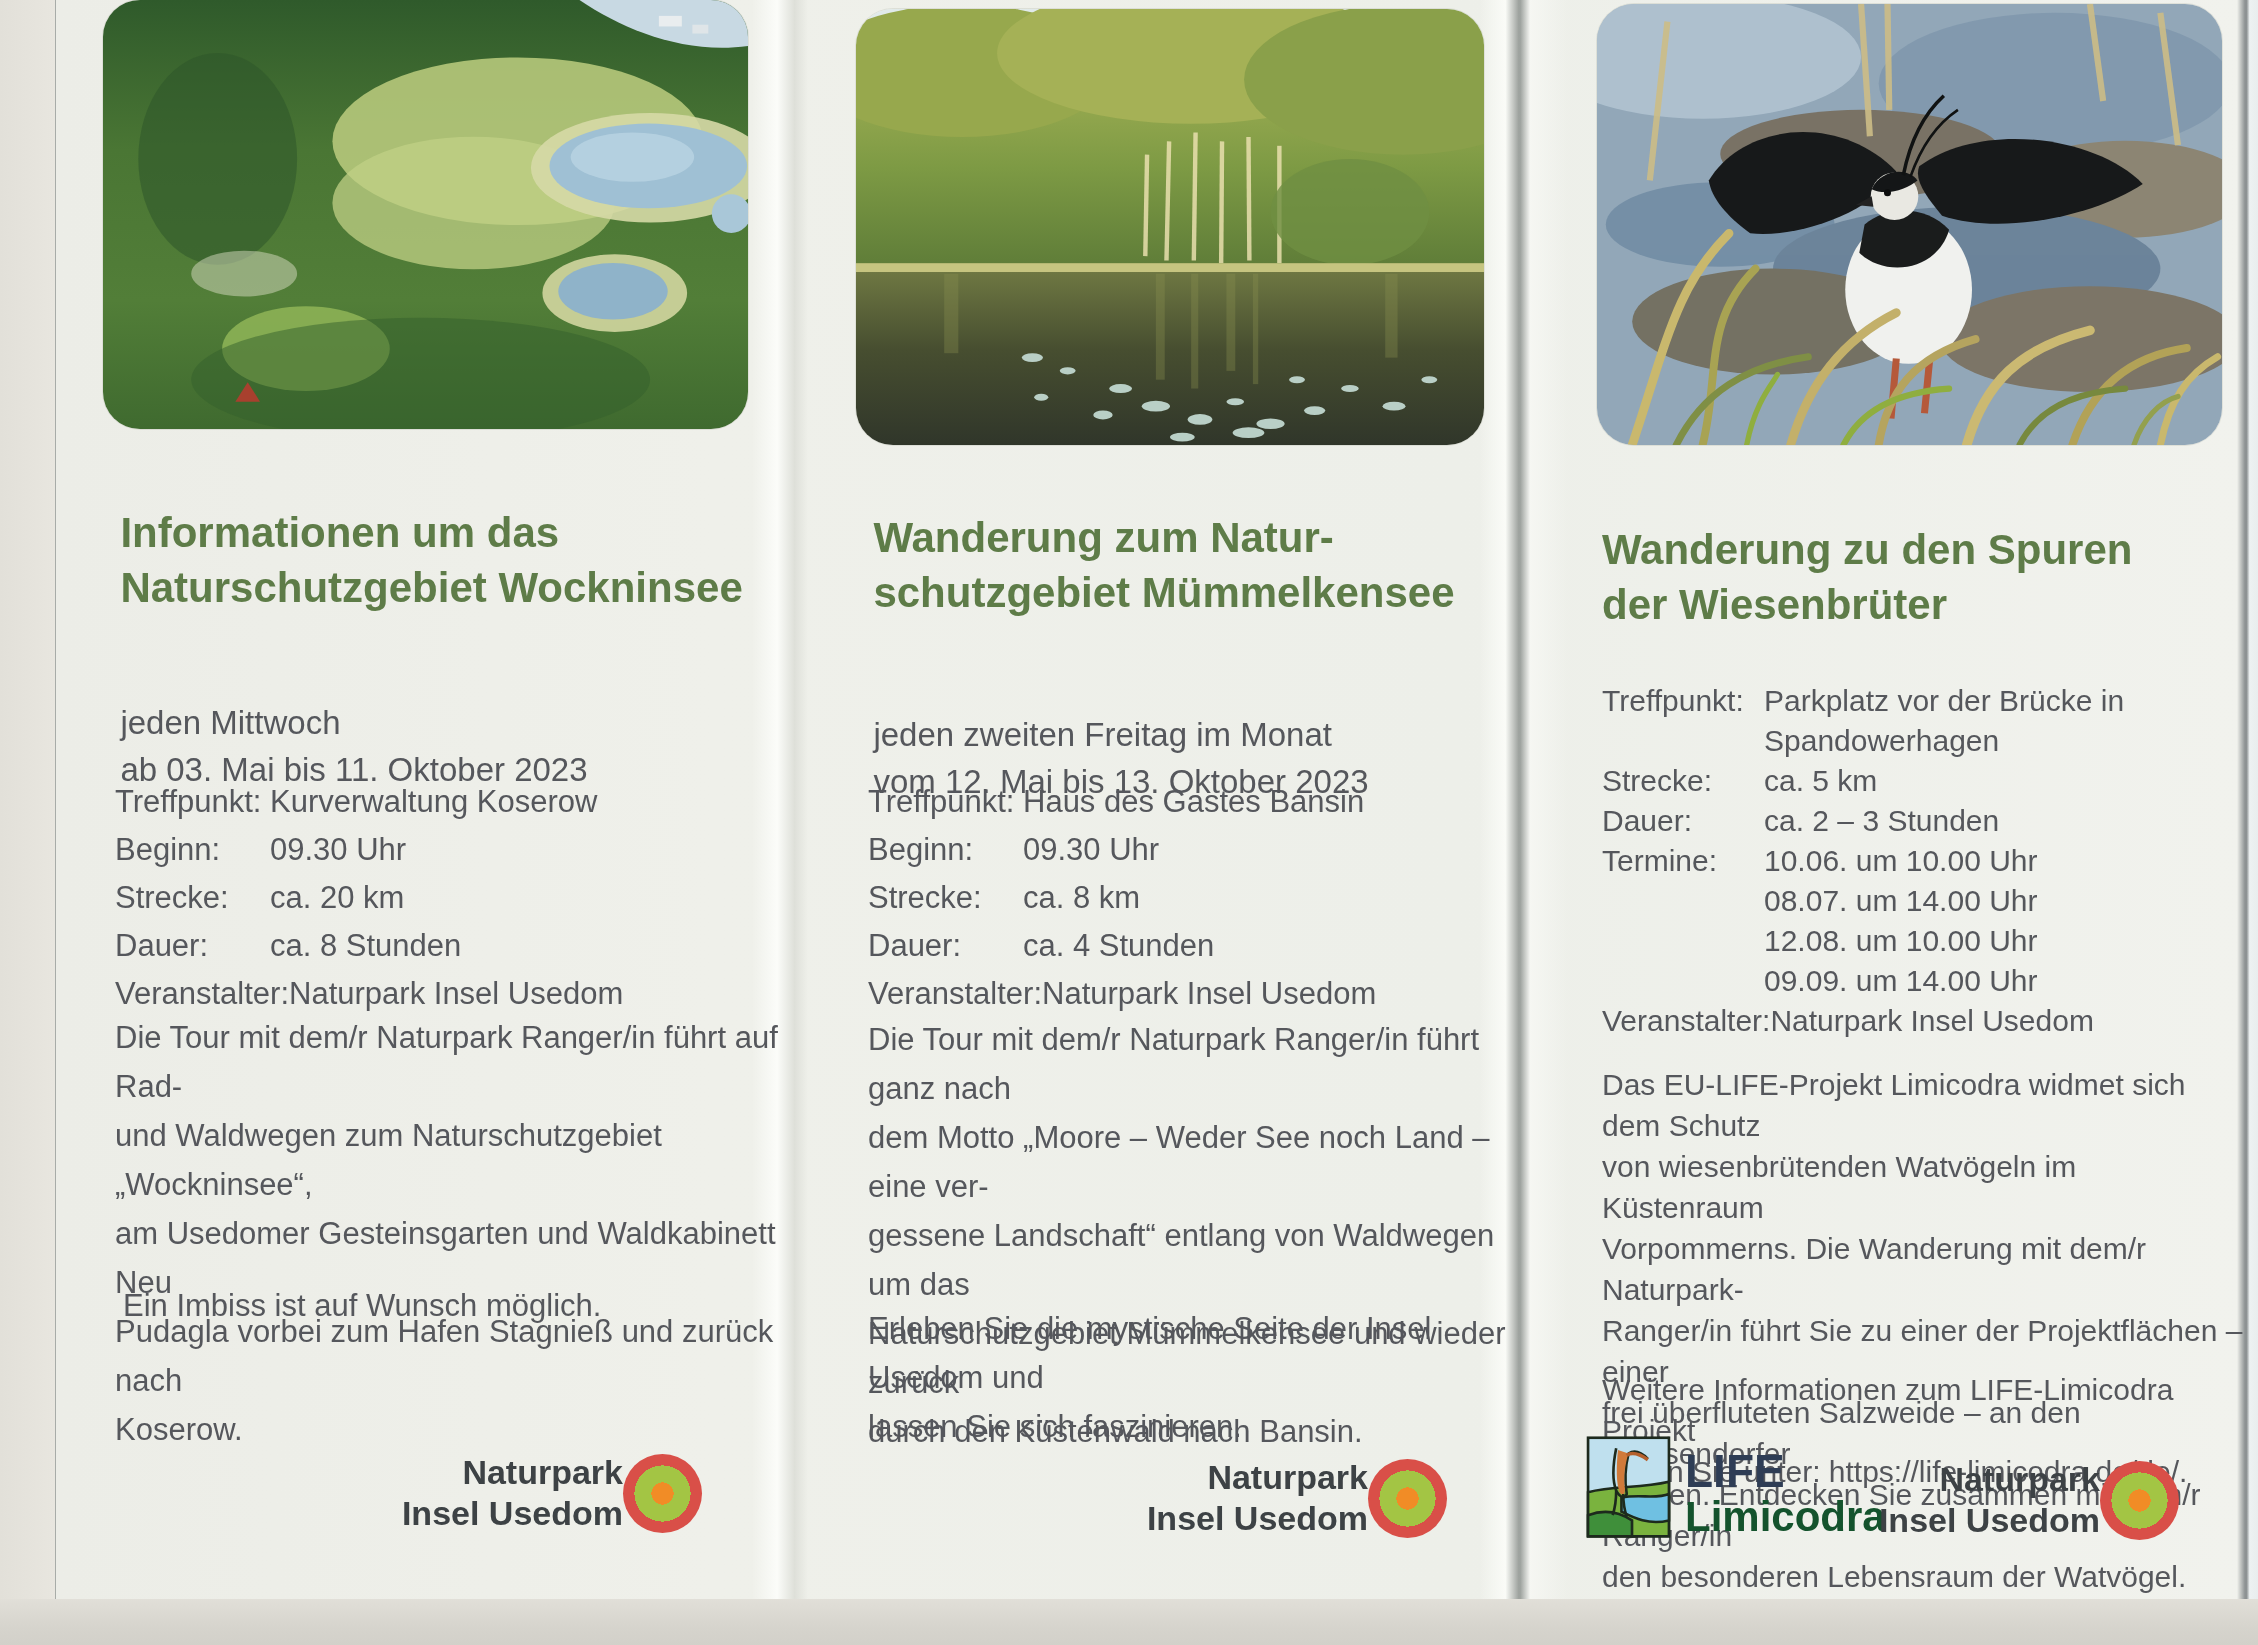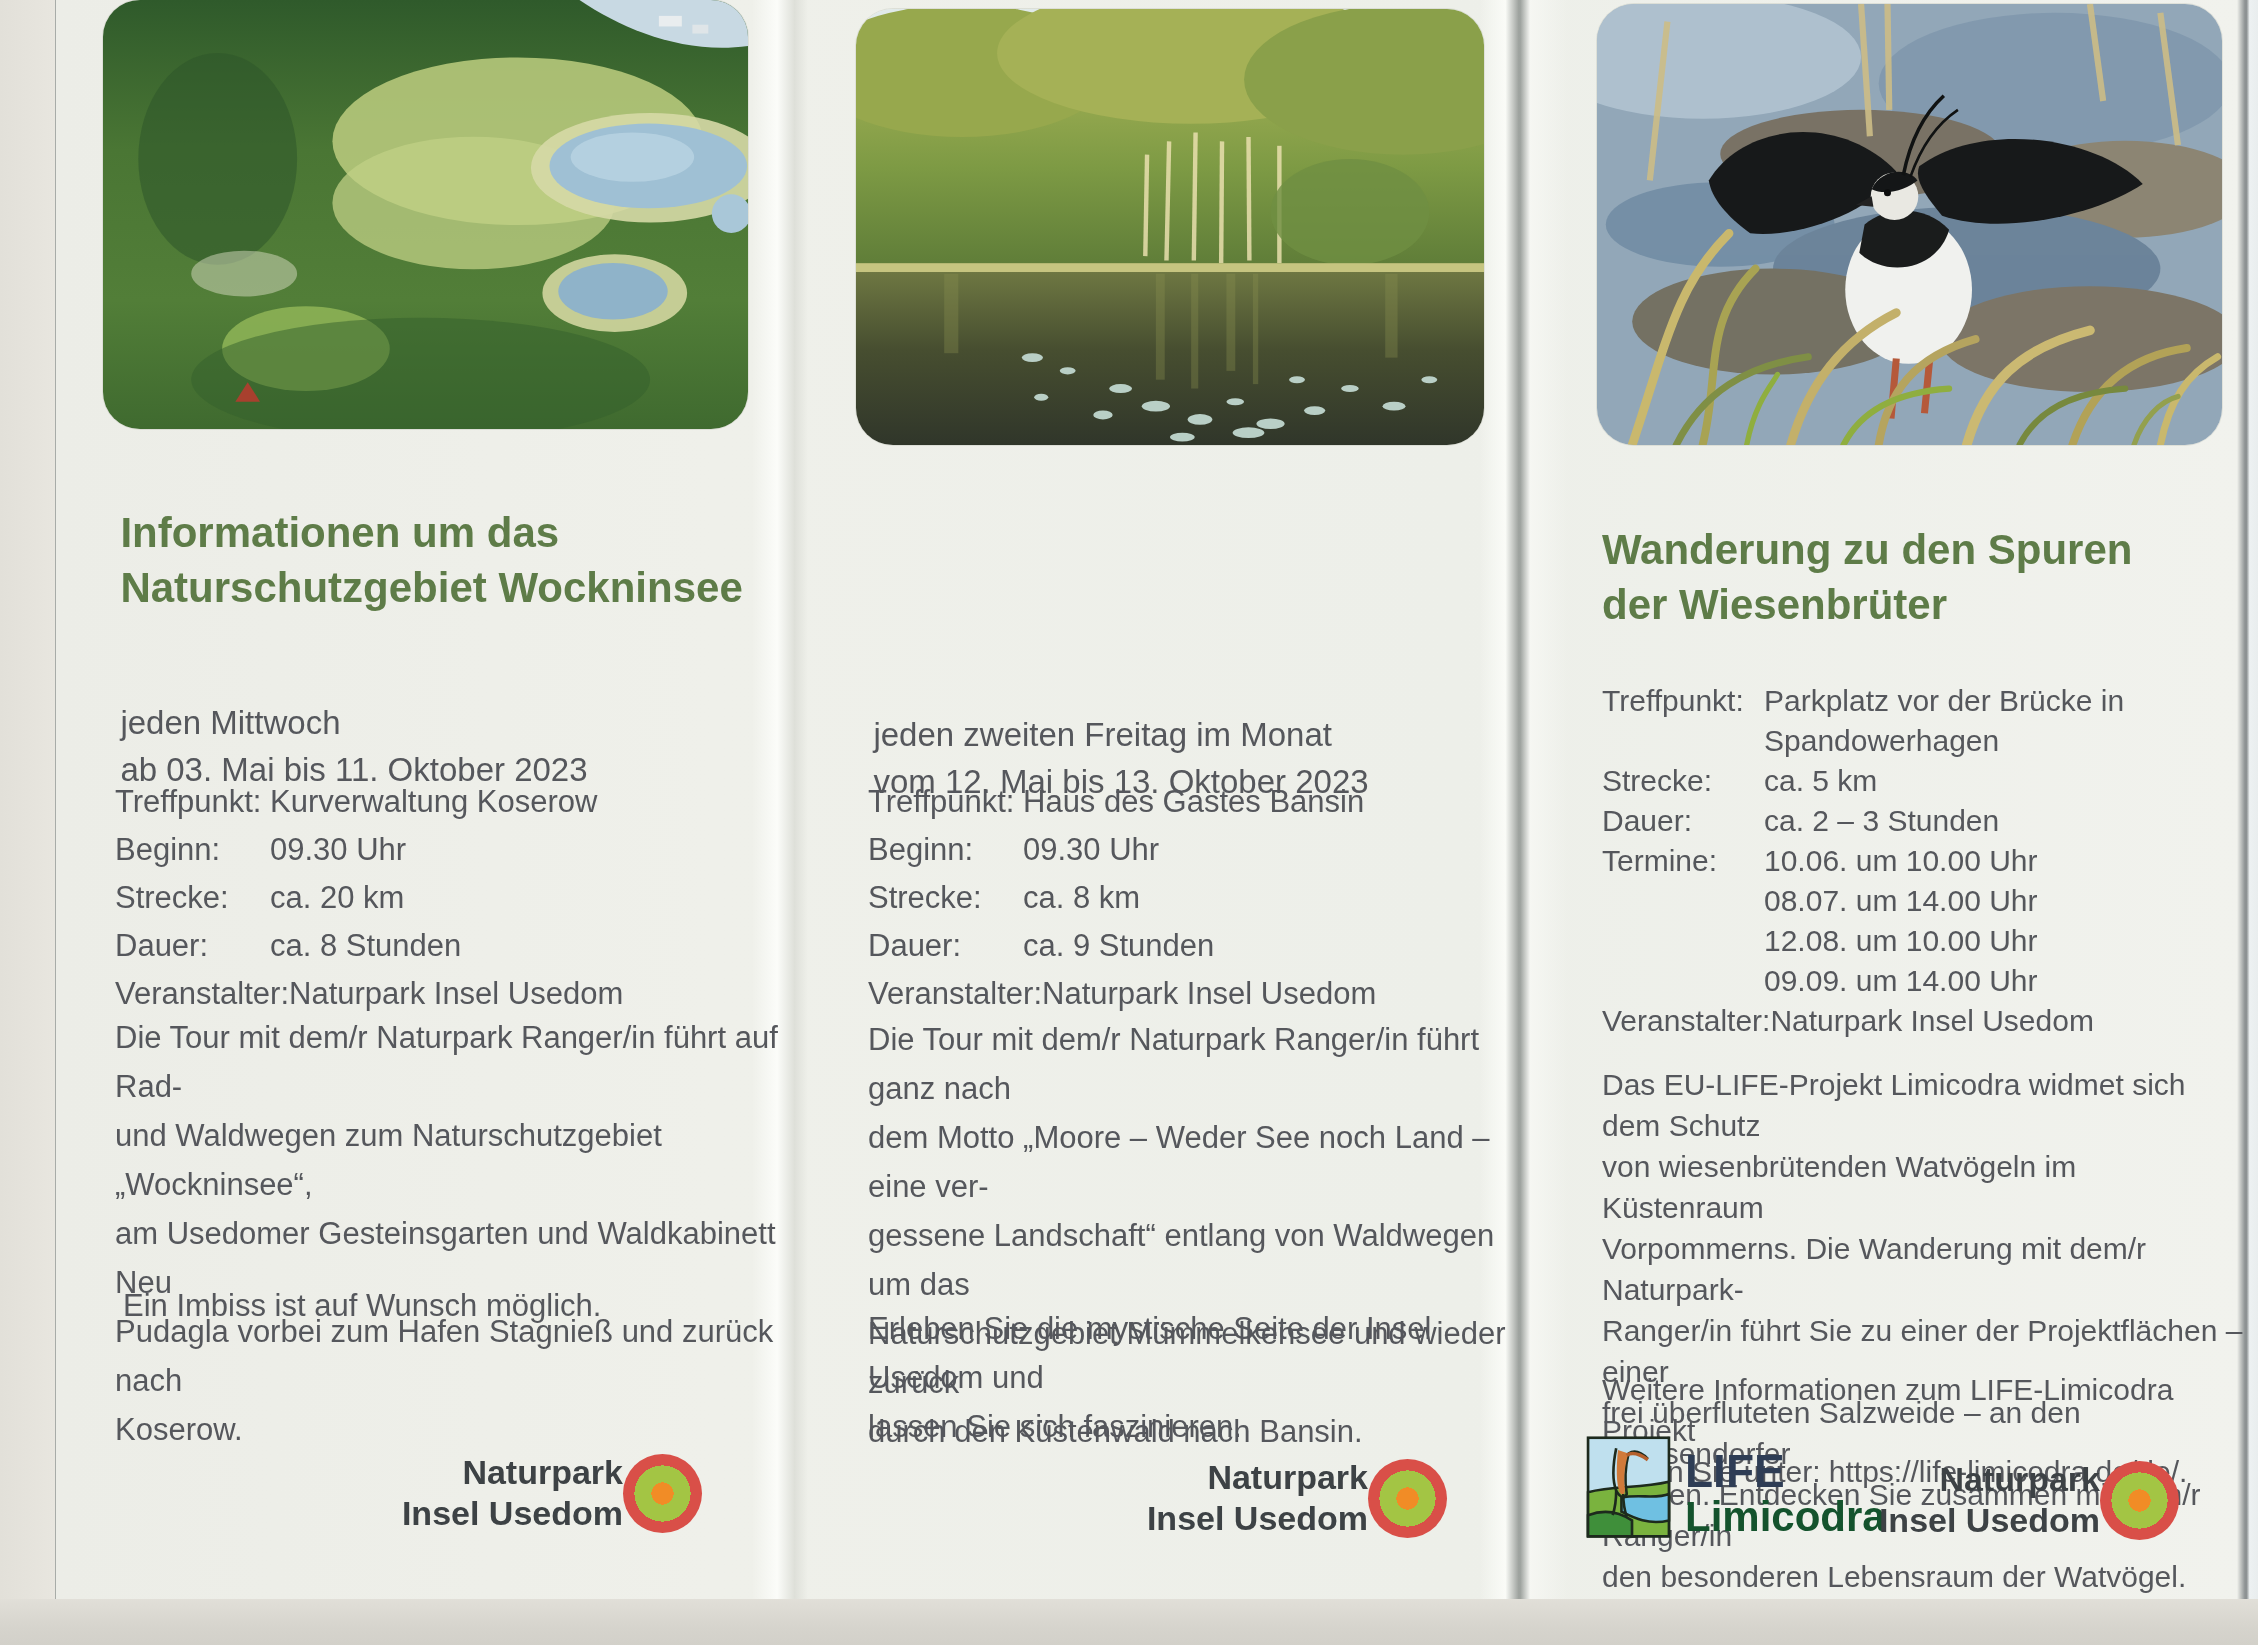--- a/index.html
+++ b/index.html
@@ -211,38 +211,39 @@
             <ellipse cx="610" cy="450" rx="13" ry="5"></ellipse>
           <ellipse cx="650" cy="420" rx="9" ry="4"></ellipse>
             <ellipse cx="280" cy="460" rx="11" ry="5"></ellipse>
           <ellipse cx="210" cy="440" rx="8" ry="4"></ellipse>
             <ellipse cx="500" cy="420" rx="9" ry="4"></ellipse>
           <ellipse cx="445" cy="480" rx="18" ry="6"></ellipse>
             <ellipse cx="370" cy="485" rx="14" ry="5"></ellipse>
         </g>
       </svg>
     </div>
+    <h1 class="title"><span>Wanderung zum Natur-</span><br><span>schutzgebiet Mümmelkensee</span></h1>
     <div class="schedule pre">jeden zweiten Freitag im Monat
 vom 12. Mai bis 13. Oktober 2023</div>
     <div class="details">
       <div class="drow">
         <div class="dlabel">Treffpunkt:</div>
         <div class="dvalue pre">Haus des Gastes Bansin</div>
       </div>
       <div class="drow">
         <div class="dlabel">Beginn:</div>
         <div class="dvalue pre">09.30 Uhr</div>
       </div>
       <div class="drow">
         <div class="dlabel">Strecke:</div>
         <div class="dvalue pre">ca. 8 km</div>
       </div>
       <div class="drow">
         <div class="dlabel">Dauer:</div>
-        <div class="dvalue pre">ca. 9 Stunden</div>
+        <div class="dvalue pre">ca. 4 Stunden</div>
       </div>
       <div class="drow">
         <div class="dlabel">Veranstalter:</div>
         <div class="dvalue pre">Naturpark Insel Usedom</div>
       </div>
     </div>
     <p class="body body1 pre">Die Tour mit dem/r Naturpark Ranger/in führt ganz nach
 dem Motto „Moore – Weder See noch Land – eine ver-
 gessene Landschaft“ entlang von Waldwegen um das
 Naturschutzgebiet Mümmelkensee und wieder zurück

